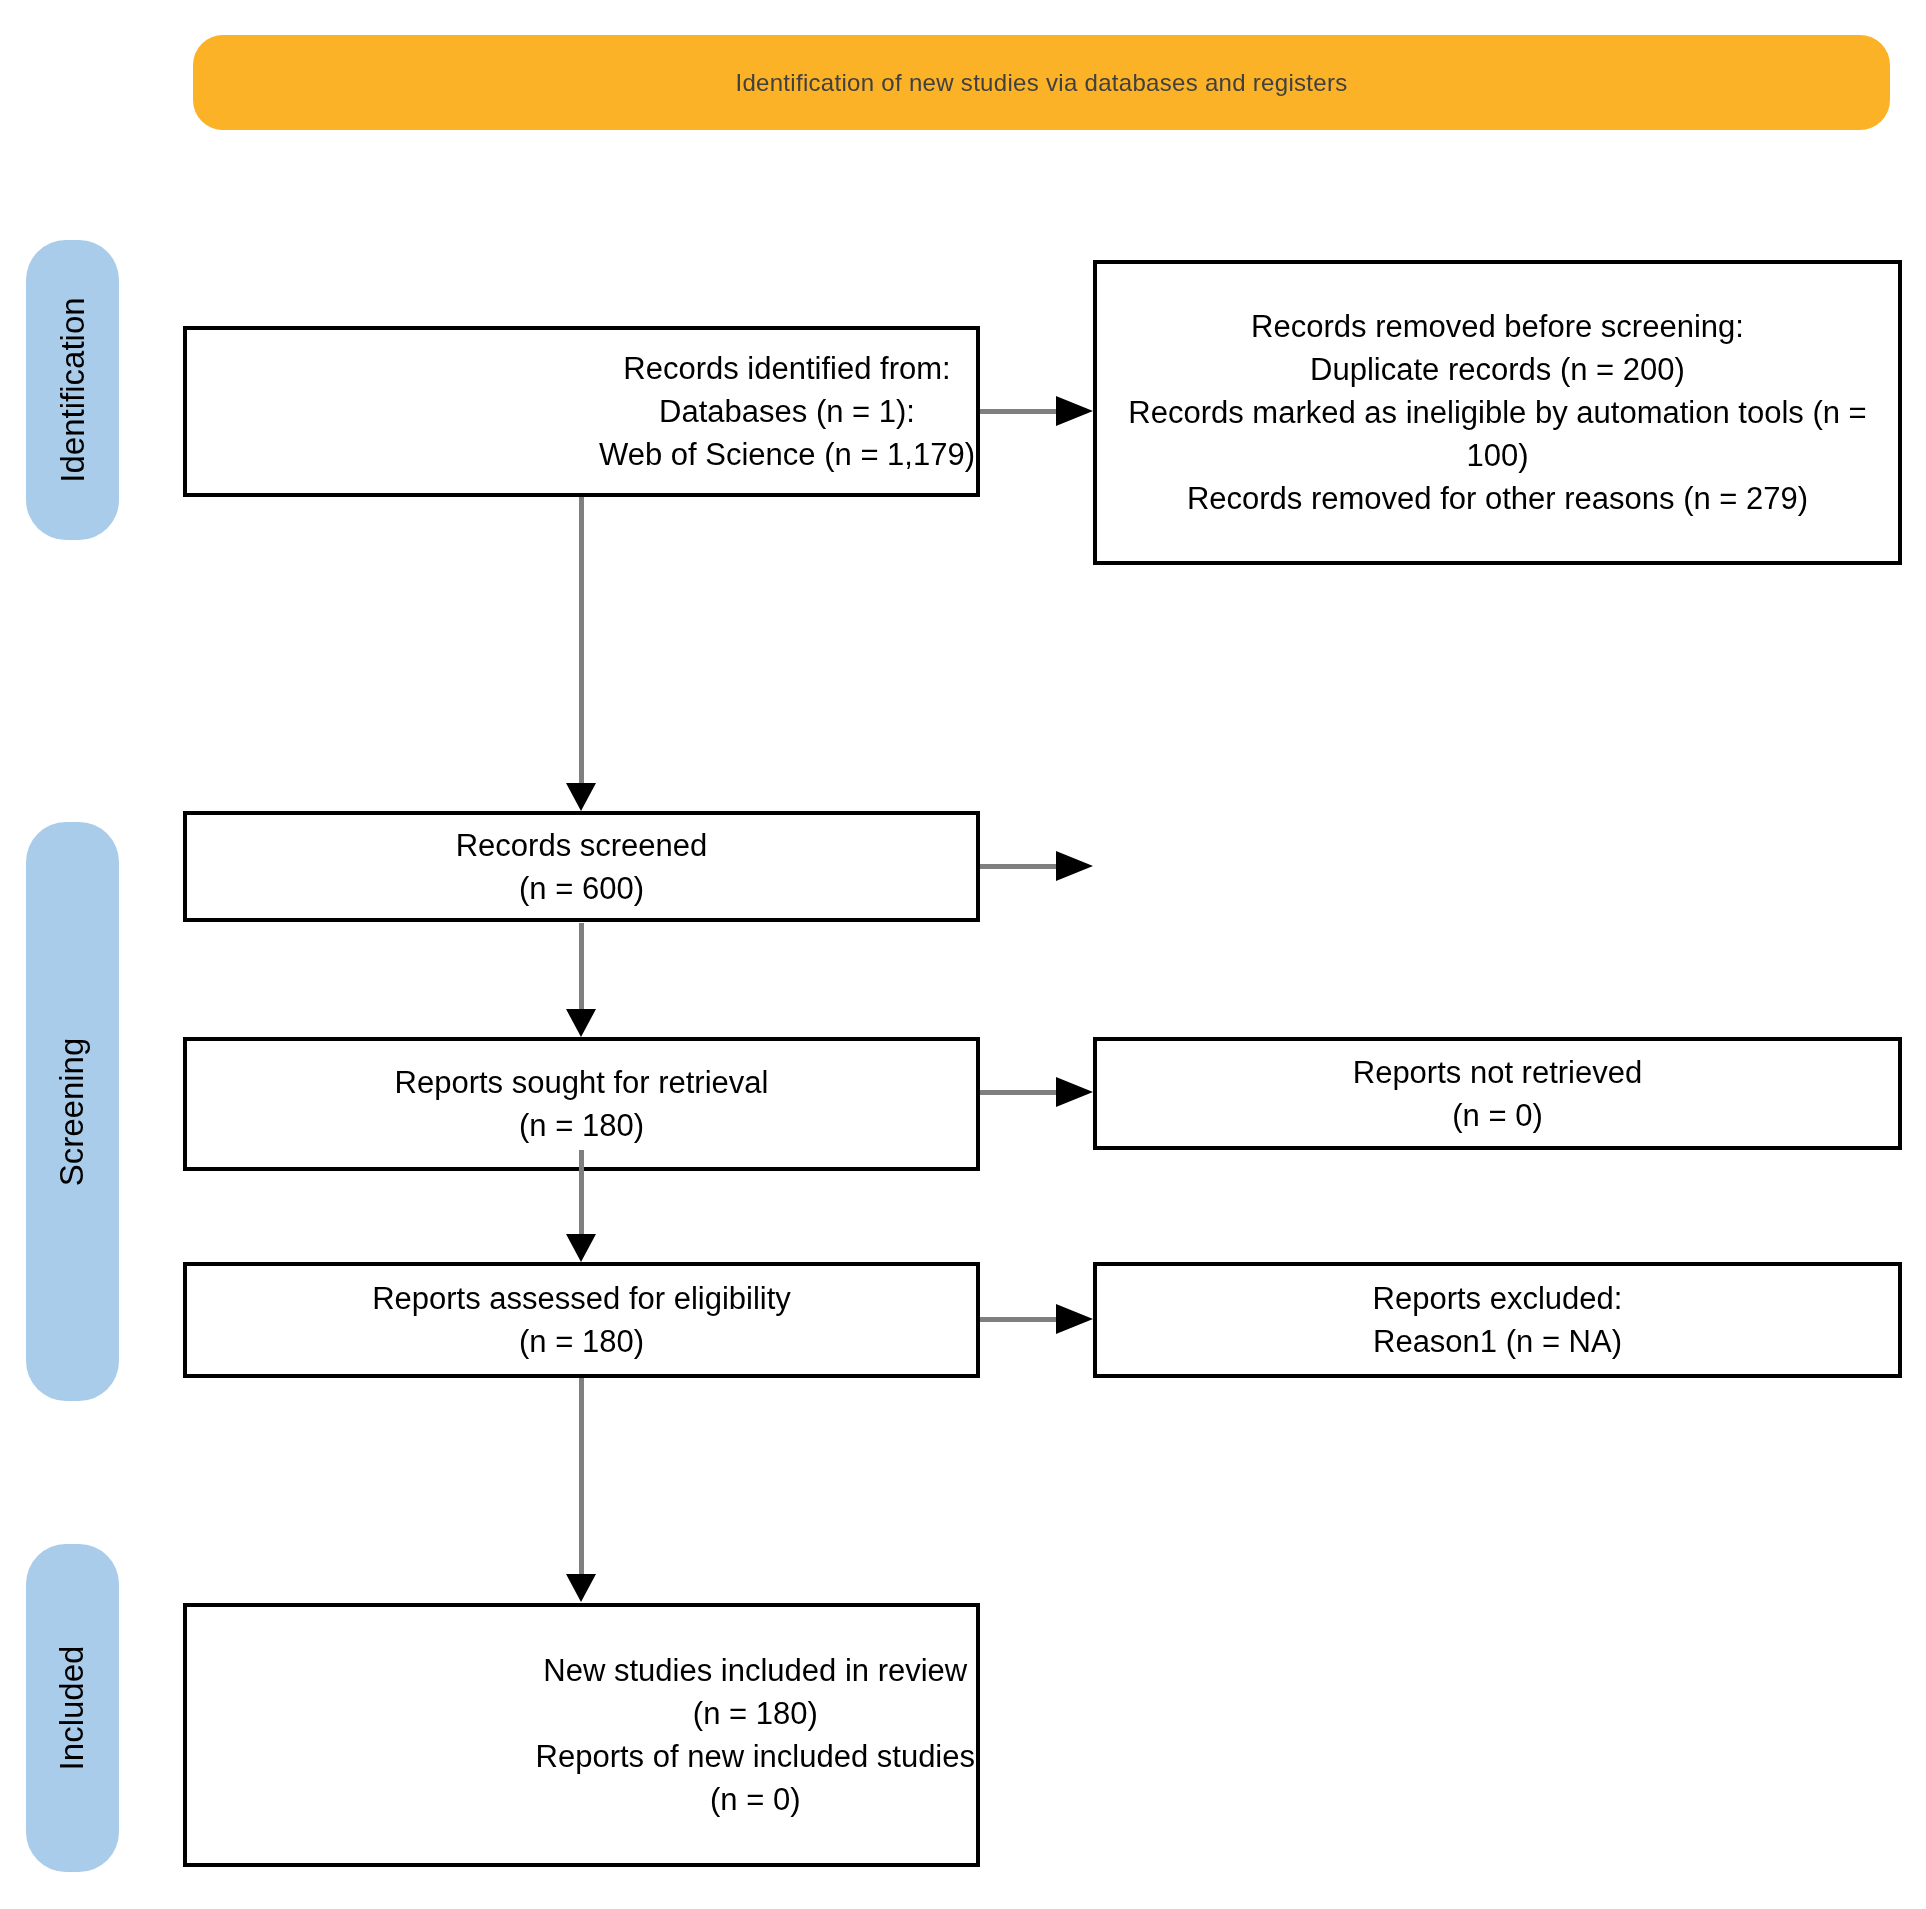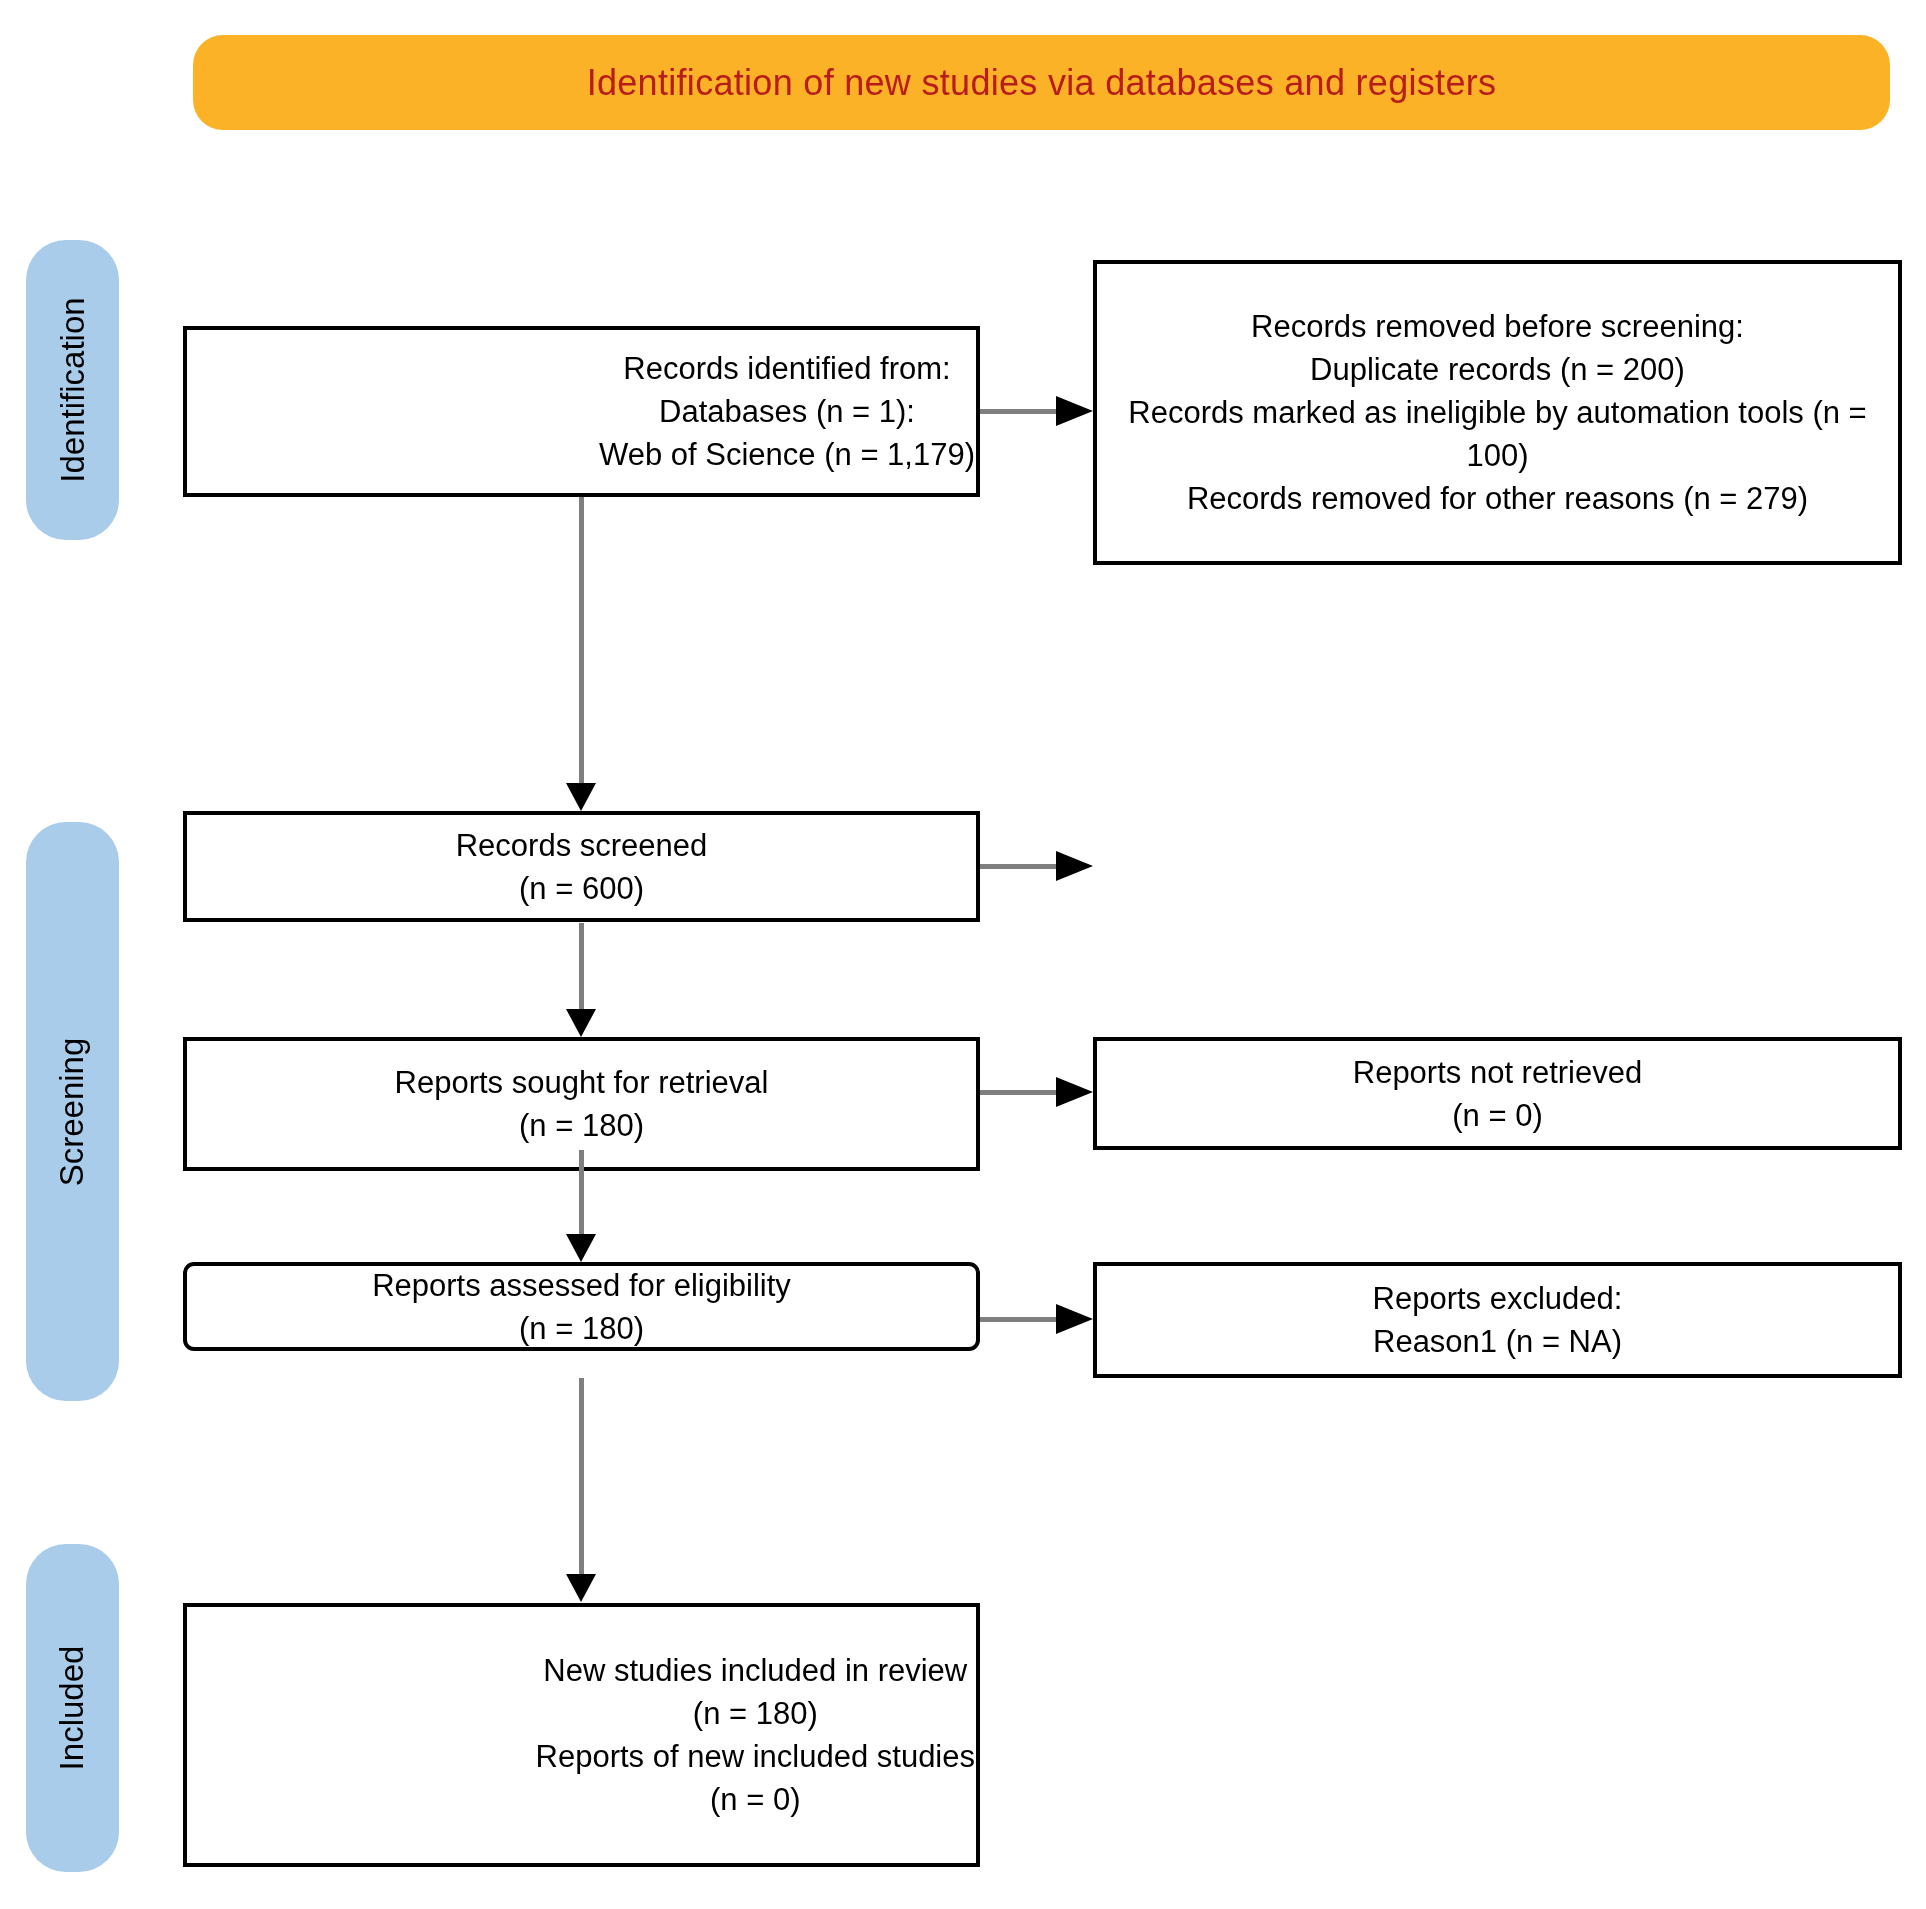--- a/index.html
+++ b/index.html
@@ -21,22 +21,22 @@
     position: absolute;
     left: 193px; top: 35px;
     width: 1697px; height: 95px;
     background: var(--banner, #FBB226);
     border-radius: 30px;
     display: flex;
     align-items: center;
     justify-content: center;
   }
   .banner-title {
-    font-size: 36px;
-    color: #b91c1c;
+    font-size: 24px;
+    color: #404040;
     letter-spacing: 0.3px;
   }
   .band {
     position: absolute;
     left: 26px;
     width: 93px;
     background: var(--band, #A9CCEB);
     border-radius: 40px;
     display: flex;
     align-items: center;
@@ -69,21 +69,21 @@
     padding: 0 1px;
   }
   .col1 { left: 183px; width: 797px; }
   .col2 { left: 1093px; width: 809px; }
   .box-records-identified  { top: 326px;  height: 171px; justify-content: flex-end; }
   .box-records-removed     { top: 260px;  height: 305px; }
   .box-records-screened    { top: 811px; height: 111px; justify-content: center; }
   .box-records-excluded    { top: 811px; height: 111px; }
   .box-reports-sought      { top: 1037px; height: 134px; }
   .box-reports-not-retrieved{ top: 1037px; height: 113px; }
-  .box-reports-assessed    { top: 1262px; height: 89px; border-radius: 11px; }
+  .box-reports-assessed    { top: 1262px; height: 116px; }
   .box-reports-excluded    { top: 1262px; height: 116px; }
   .box-new-studies         { top: 1603px; height: 264px; justify-content: flex-end; }
 
   .line-h {
     position: absolute;
     height: 5.1px;
     background: var(--line, #7F7F7F);
   }
   .line-v {
     position: absolute;

